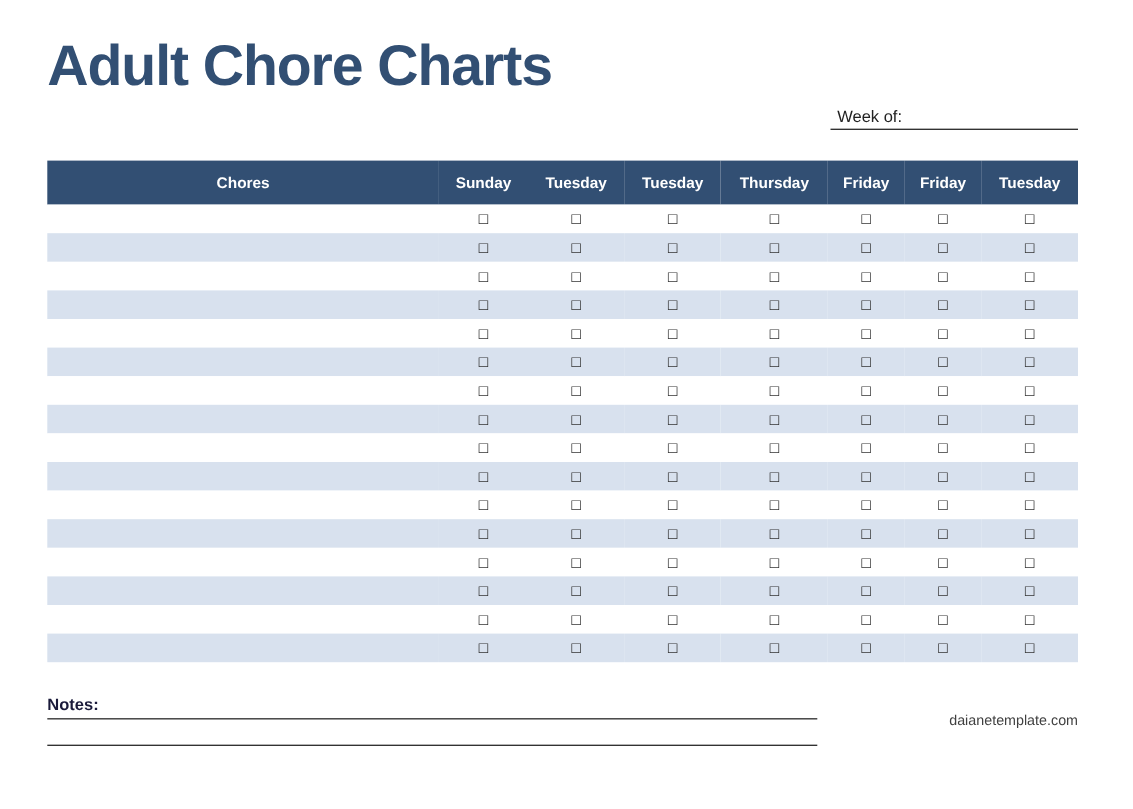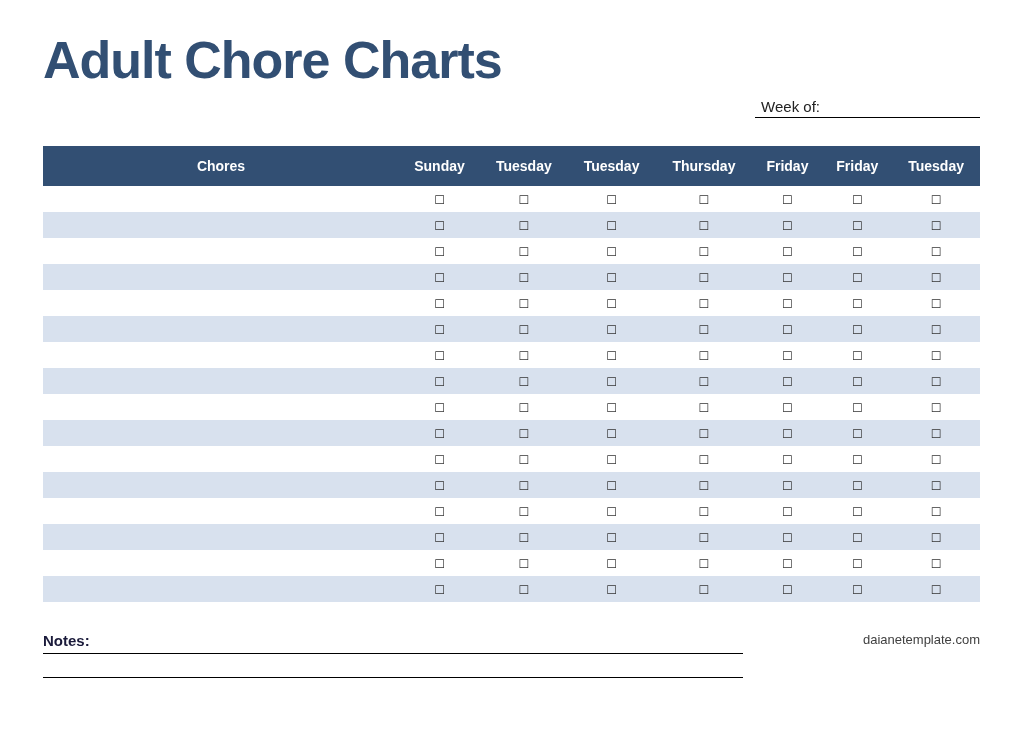--- a/index.html
+++ b/index.html
@@ -63,21 +63,21 @@
     text-align: left;
     padding-left: 14px;
   }
   .checkbox-glyph {
     font-size: 12px;
     color: #333;
   }
   .bottom-row {
     margin-top: 30px;
     display: flex;
-    align-items: flex-start;
+    align-items: center;
     justify-content: space-between;
   }
   .notes-block {
     flex: 1;
     margin-right: 120px;
   }
   .notes-label {
     font-size: 15px;
     font-weight: 700;
     color: #1a1a3a;

